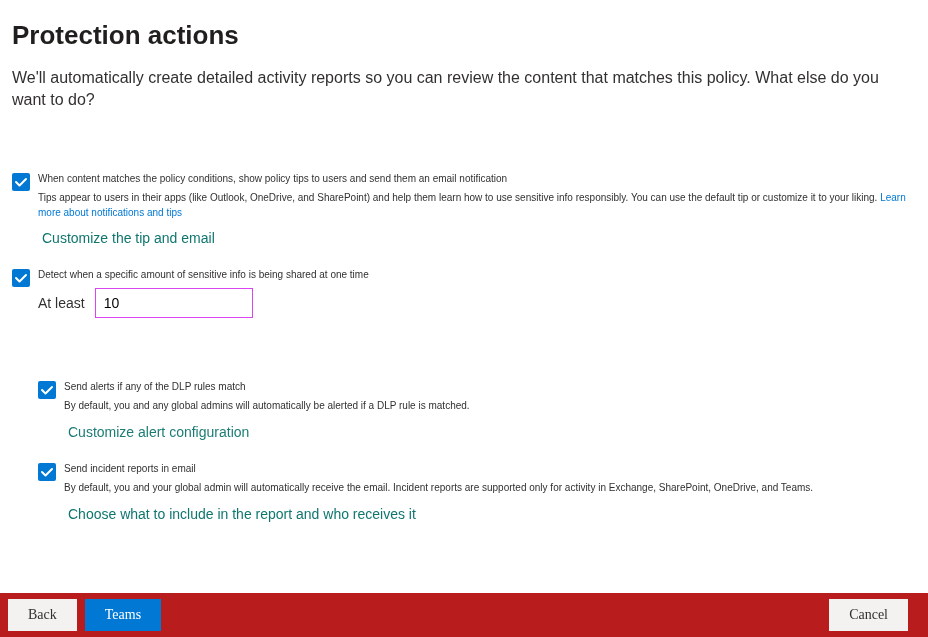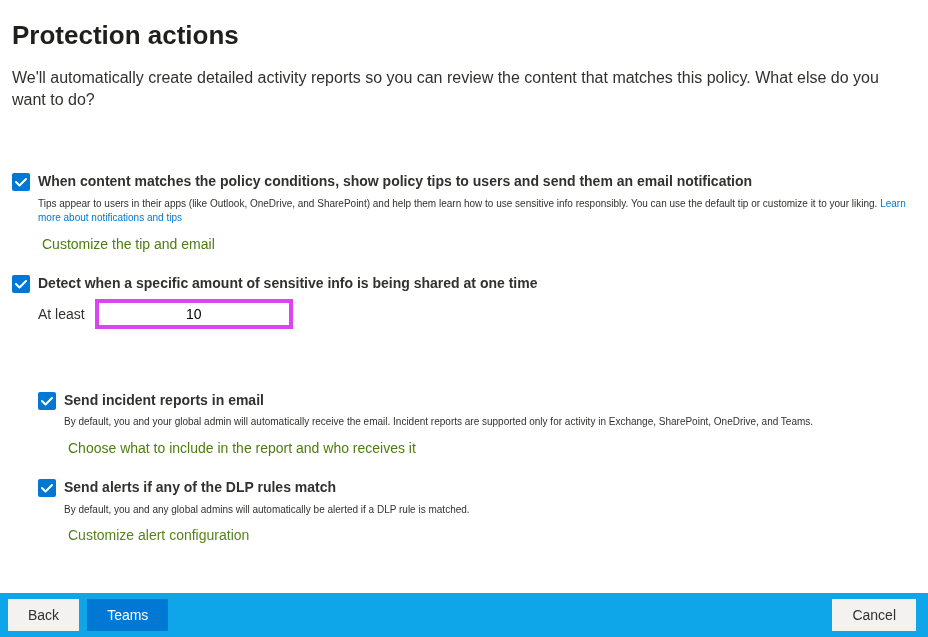--- a/index.html
+++ b/index.html
@@ -45,66 +45,66 @@
       background: #0078d4;
       border-radius: 2px;
       margin-right: 8px;
       margin-top: 1px;
       position: relative;
       cursor: pointer;
     }
     .cb svg { position: absolute; top: 1px; left: 1px; }
     .opt-body { flex: 1; }
     .opt-label {
-      font-weight: 700;
-      font-size: 14px;
+      font-weight: 400;
+      font-size: 10px;
       line-height: 1.35;
       margin-bottom: 6px;
     }
     .opt-desc {
       font-size: 10px;
       line-height: 1.45;
       margin-bottom: 10px;
     }
     .link {
       color: #0078d4;
       cursor: pointer;
     }
     .link-block {
-      color: #4d7c0f;
+      color: #0f766e;
       cursor: pointer;
       font-size: 14px;
       margin-top: 8px;
       margin-left: 4px;
     }
     .inline-row {
       display: flex;
       align-items: center;
       gap: 10px;
       margin-top: 4px;
     }
     .inline-row .lbl { font-size: 14px; text-align: right; }
     .num-input {
-      width: 198px;
+      width: 158px;
       height: 30px;
-      border: 4px solid #d946ef;
+      border: 1px solid #d946ef;
       padding: 0 8px;
       font-size: 14px;
       font-family: inherit;
-      text-align: center;
     }
     .spacer40 { height: 40px; }
     .footer {
       position: absolute;
       left: 0; right: 0; bottom: 0;
       height: 44px;
       display: flex;
       align-items: center;
       padding: 0 8px;
-      background: #0ea5e9;
+      background: #b91c1c;
+      font-family: Liberation Serif, serif;
     }
     .btn {
       height: 32px;
       padding: 0 20px;
       font-size: 14px;
       font-family: inherit;
       border: none;
       cursor: pointer;
       margin-right: 8px;
     }
@@ -113,21 +113,21 @@
       color: #323130;
     }
     .btn-primary {
       background: #0078d4;
       color: #fff;
     }
     .btn-cancel {
       background: #f3f2f1;
       color: #323130;
       margin-left: auto;
-      margin-right: 4px;
+      margin-right: 12px;
     }
   </style>
 </head>
 <body>
 
 <div class="content">
   <h1>Protection actions</h1>
   <div class="intro">We'll automatically create detailed activity reports so you can review the content that matches this policy. What else do you want to do?</div>
 
   <div class="opt">
@@ -162,36 +162,36 @@
 
   <div class="spacer40"></div>
 
   <div class="opt nested">
     <div class="cb">
       <svg width="16" height="16" viewBox="0 0 16 16">
         <path d="M3 8 L6.5 11.5 L13 5" stroke="#fff" stroke-width="2" fill="none" stroke-linecap="round" stroke-linejoin="round"></path>
       </svg>
     </div>
     <div class="opt-body">
-      <div class="opt-label">Send incident reports in email</div>
-      <div class="opt-desc">By default, you and your global admin will automatically receive the email. Incident reports are supported only for activity in Exchange, SharePoint, OneDrive, and Teams.</div>
-      <div class="link-block">Choose what to include in the report and who receives it</div>
+      <div class="opt-label">Send alerts if any of the DLP rules match</div>
+      <div class="opt-desc">By default, you and any global admins will automatically be alerted if a DLP rule is matched.</div>
+      <div class="link-block" style="opacity:0.95">Customize alert configuration</div>
     </div>
   </div>
 
   <div class="opt nested">
     <div class="cb">
       <svg width="16" height="16" viewBox="0 0 16 16">
         <path d="M3 8 L6.5 11.5 L13 5" stroke="#fff" stroke-width="2" fill="none" stroke-linecap="round" stroke-linejoin="round"></path>
       </svg>
     </div>
     <div class="opt-body">
-      <div class="opt-label">Send alerts if any of the DLP rules match</div>
-      <div class="opt-desc">By default, you and any global admins will automatically be alerted if a DLP rule is matched.</div>
-      <div class="link-block" style="opacity:0.95">Customize alert configuration</div>
+      <div class="opt-label">Send incident reports in email</div>
+      <div class="opt-desc">By default, you and your global admin will automatically receive the email. Incident reports are supported only for activity in Exchange, SharePoint, OneDrive, and Teams.</div>
+      <div class="link-block">Choose what to include in the report and who receives it</div>
     </div>
   </div>
 
 </div>
 
 <div class="footer">
   <button class="btn btn-default">Back</button>
   <button class="btn btn-primary">Teams</button>
   <button class="btn btn-cancel">Cancel</button>
 </div>

